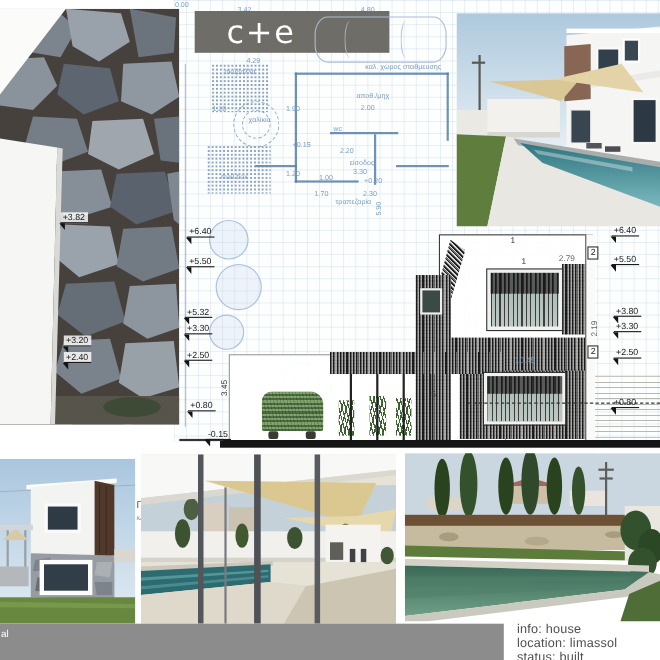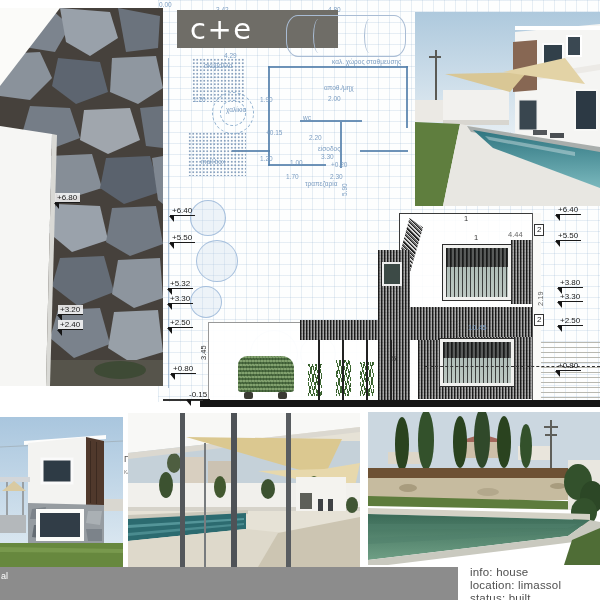--- a/index.html
+++ b/index.html
@@ -51,21 +51,21 @@
   .section-room{border:1px solid #999;background:rgba(255,255,255,.92);z-index:3;}
   .car-sketch{z-index:4;border-radius:9px 12px 3px 3px;
     background-color:#7fa06c;background-image:
     repeating-linear-gradient(0deg,rgba(35,65,30,.55) 0 2px,rgba(135,165,115,.35) 2px 4px),
     repeating-linear-gradient(80deg,rgba(30,55,25,.35) 0 1px,transparent 1px 3px);}
   .wheel{background:#3a3a33;z-index:5;border-radius:2px;}
   .plant{z-index:4;background:repeating-linear-gradient(75deg,#3f6b33 0 1px,transparent 1px 3px),
          repeating-linear-gradient(105deg,#34582a 0 1px,transparent 1px 4px);}
   .post{background:#222;z-index:5;}
   
-  .logo-box{left:177px;top:10px;width:161px;height:38px;z-index:4;display:flex;align-items:center;}
+  .logo-box{left:177px;top:10px;width:161px;height:38px;z-index:4;display:flex;align-items:center;padding-left:16px;}
   .logo-box b{font-family:"DejaVu Sans",sans-serif;font-weight:normal;font-size:29px;color:#fff;
               letter-spacing:1.5px;padding-left:13px;line-height:36px;}
   
   .photo{z-index:3;display:block;}
   
   .footer-bar{left:0;top:567px;width:458px;height:33px;z-index:4;}
   .footer-frag{left:1px;top:571px;z-index:5;font-size:9px;color:#fff;}
   .info{left:470px;top:566px;z-index:5;font-size:11.5px;color:#4f4f4f;line-height:12.8px;letter-spacing:.2px;}
 </style>
 </head>
@@ -149,21 +149,21 @@
       <polygon points="64,354 104,352 112,378 66,378" fill="#6e7680"></polygon>
       <polygon points="118,356 160,354 163,378 120,378" fill="#848c95"></polygon>
     </g>
     <polygon points="0,0 60,0 0,78" fill="#fbfbf9"></polygon>
     <rect x="0" y="352" width="163" height="26" fill="#56544b"></rect>
     <ellipse cx="120" cy="362" rx="26" ry="9" fill="#3e4a35"></ellipse>
     <polygon points="0,118 52,126 46,378 0,378" fill="#f6f6f4"></polygon>
     <polygon points="52,126 57,127 50,378 46,378" fill="#d9d9d5"></polygon>
   </svg>
 
-  <div class="lvl chip" style="left:55px;top:193px"><i class="tri"></i><span>+6.80</span></div>
+  <div class="lvl chip" style="left:55px;top:193px"><i class="tri"></i><span>+3.82</span></div>
   <div class="lvl chip" style="left:58px;top:305px"><i class="tri"></i><span>+3.20</span></div>
   <div class="lvl chip" style="left:58px;top:320px"><i class="tri"></i><span>+2.40</span></div>
 
   <div class="abs logo-box" style="background:#6f6d67">
     <b>c+e</b>
   </div>
 
   <svg class="abs photo" style="left:415px;top:12px" width="185" height="194" viewBox="0 0 185 194">
     <defs>
       <linearGradient id="sky1" x1="0" y1="0" x2="0" y2="1">
@@ -231,21 +231,21 @@
   <div class="abs plant" style="left:336px;top:360px;width:15px;height:36px"></div>
   <div class="abs plant" style="left:360px;top:362px;width:14px;height:34px"></div>
 
   <div class="abs dash-line" style="left:425px;top:366px;width:175px"></div>
   <div class="abs ground" style="left:200px;top:400px;width:400px;height:7px"></div>
   <div class="abs" style="left:163px;top:399px;width:40px;height:2px;background:#333;z-index:6"></div>
 
   <span class="abs stext" style="left:464px;top:215px">1</span>
   <span class="abs stext" style="left:474px;top:234px">1</span>
   <span class="tagbox" style="left:534px;top:224px">2</span>
-  <span class="abs stext" style="left:508px;top:231px;color:#666">4.44</span>
+  <span class="abs stext" style="left:508px;top:231px;color:#666">2.79</span>
   <span class="tagbox" style="left:534px;top:314px">2</span>
   <span class="abs stext" style="left:468px;top:324px;color:#7d9ec2">10.45</span>
   <span class="abs stext vtext" style="left:537px;top:306px;color:#666">2.19</span>
   <span class="abs stext" style="left:392px;top:355px">5</span>
   <span class="abs stext vtext" style="left:200px;top:360px">3.45</span>
 
   <div class="lvl" style="left:170px;top:206px"><i class="tri"></i><span>+6.40</span></div>
   <div class="lvl" style="left:170px;top:233px"><i class="tri"></i><span>+5.50</span></div>
   <div class="lvl" style="left:168px;top:279px"><i class="tri"></i><span>+5.32</span></div>
   <div class="lvl" style="left:168px;top:294px"><i class="tri"></i><span>+3.30</span></div>

